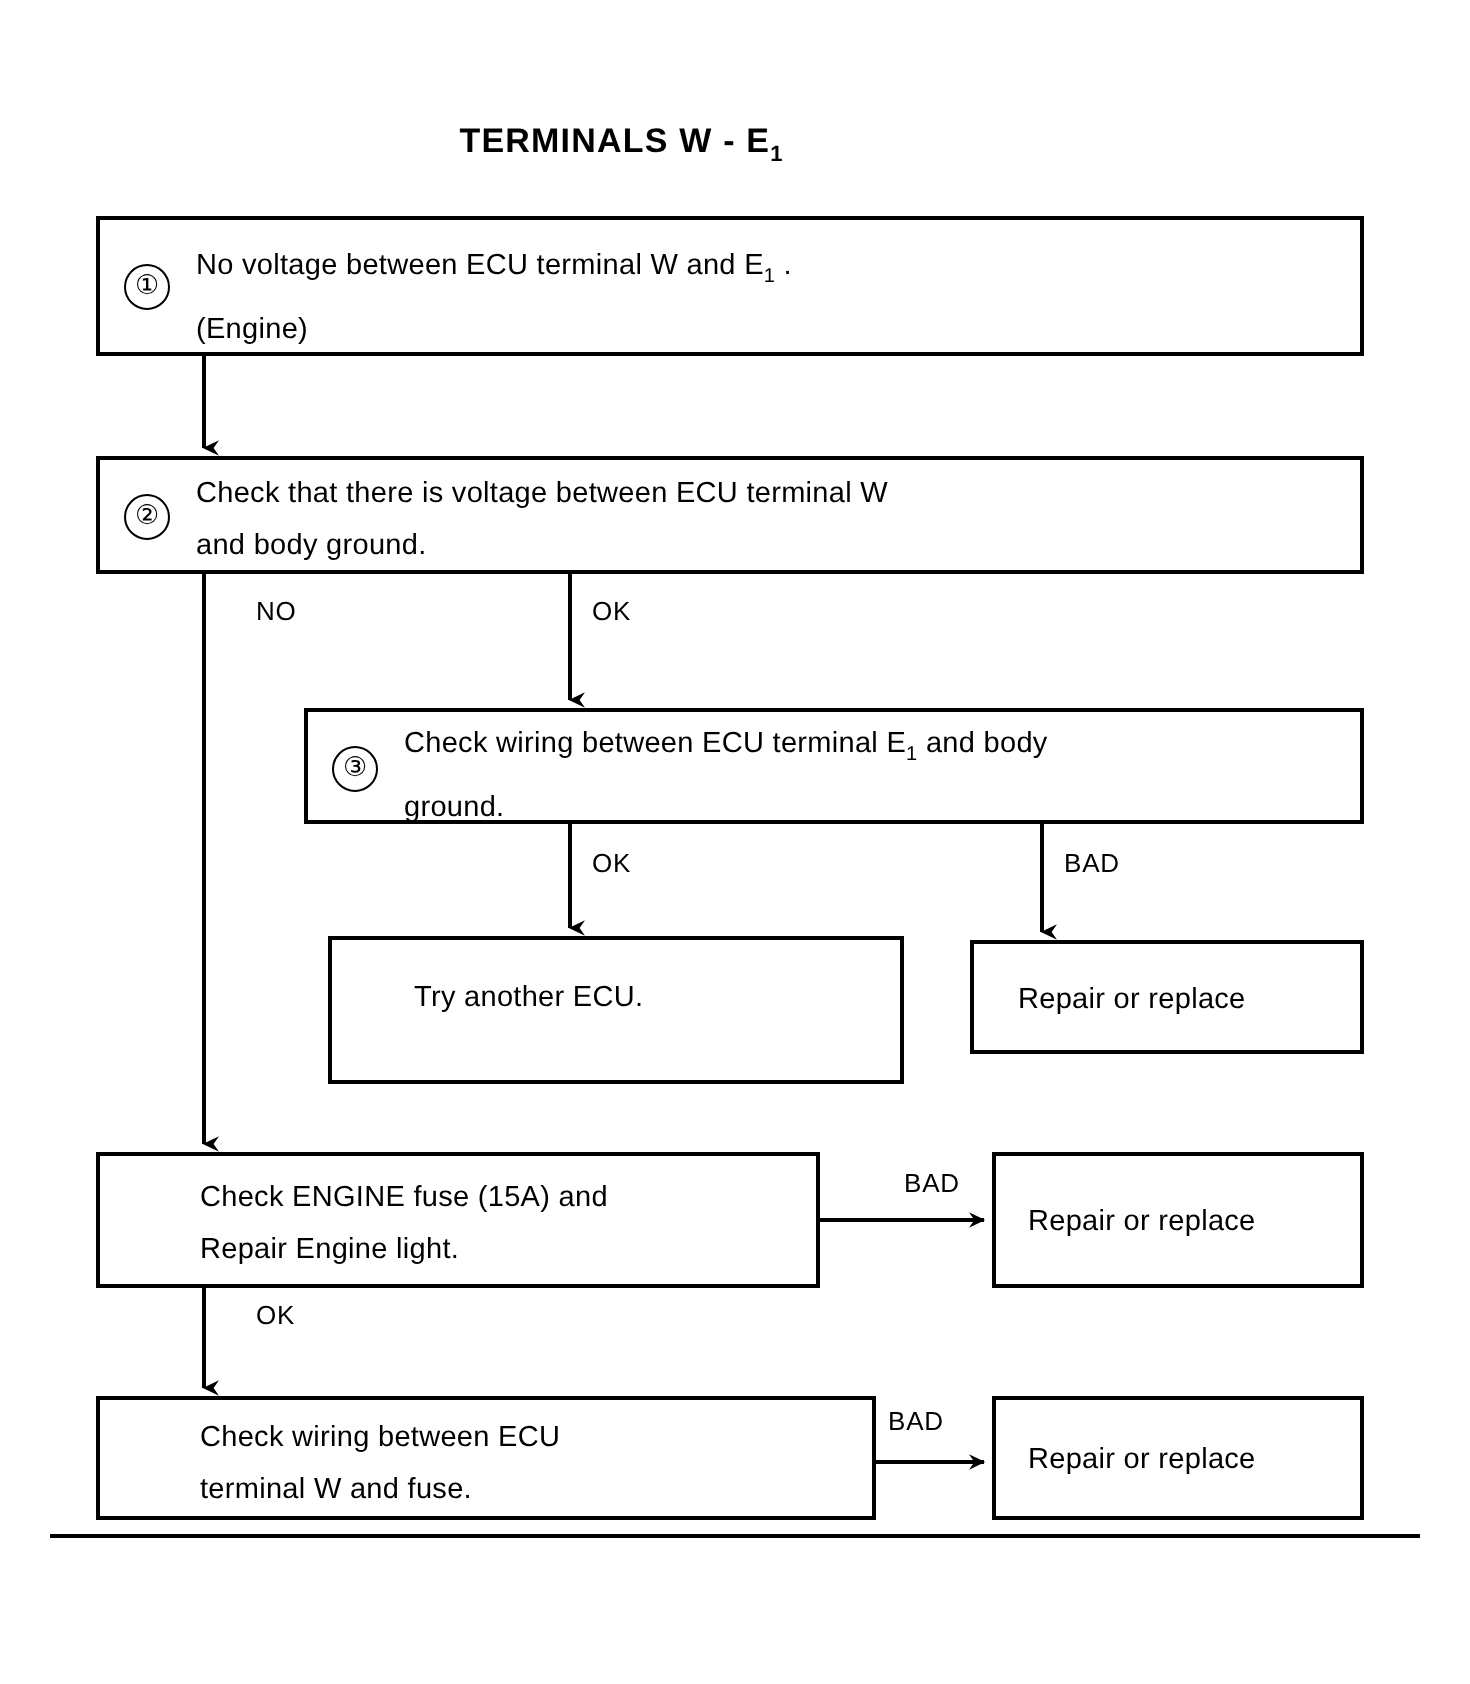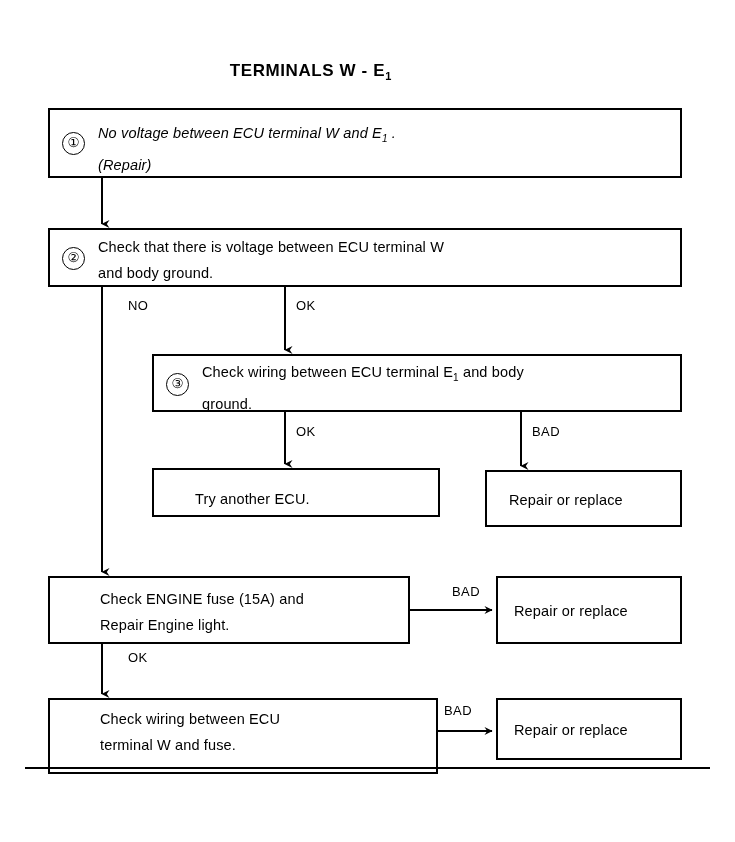--- a/index.html
+++ b/index.html
@@ -105,60 +105,60 @@
 
     <line x1="410" y1="610" x2="492" y2="610" stroke="#000" stroke-width="2" marker-end="url(#arrowright)"></line>
 
     <line x1="102" y1="644" x2="102" y2="694" stroke="#000" stroke-width="2" marker-end="url(#arrowdown)"></line>
 
     <line x1="438" y1="731" x2="492" y2="731" stroke="#000" stroke-width="2" marker-end="url(#arrowright)"></line>
   </svg>
 
   <div class="box" style="left:48px; top:108px; width:634px; height:70px;">
     <div class="circnum" style="left:12px; top:22px;">①</div>
-    <div class="txt" style="left:48px; top:10px;font-style:italic;"><span>No voltage between ECU terminal W and E</span><span class="sub">1</span><span> .</span><br><span>(Repair)</span></div>
+    <div class="txt" style="left:48px; top:10px;"><span>No voltage between ECU terminal W and E</span><span class="sub">1</span><span> .</span><br><span>(Engine)</span></div>
   </div>
 
   <div class="box" style="left:48px; top:228px; width:634px; height:59px;">
     <div class="circnum" style="left:12px; top:17px;">②</div>
     <div class="txt" style="left:48px; top:4px;"><span>Check that there is voltage between ECU terminal W</span><br><span>and body ground.</span></div>
   </div>
 
   <div class="edgelabel" style="left:128px; top:298px;">NO</div>
   <div class="edgelabel" style="left:296px; top:298px;">OK</div>
 
   <div class="box" style="left:152px; top:354px; width:530px; height:58px;">
     <div class="circnum" style="left:12px; top:17px;">③</div>
     <div class="txt" style="left:48px; top:3px;"><span>Check wiring between ECU terminal E</span><span class="sub">1</span><span> and body</span><br><span>ground.</span></div>
   </div>
 
   <div class="edgelabel" style="left:296px; top:424px;">OK</div>
   <div class="edgelabel" style="left:532px; top:424px;">BAD</div>
 
-  <div class="box" style="left:152px; top:468px; width:288px; height:49px;">
+  <div class="box" style="left:164px; top:468px; width:288px; height:74px;">
     <div class="txt" style="left:41px; top:16px;">Try another ECU.</div>
   </div>
 
   <div class="box" style="left:485px; top:470px; width:197px; height:57px;">
     <div class="txt" style="left:22px; top:15px;">Repair or replace</div>
   </div>
 
   <div class="box" style="left:48px; top:576px; width:362px; height:68px;padding-left:40px;">
     <div class="txt" style="left:50px; top:8px;"><span>Check  ENGINE  fuse  (15A) and</span><br><span>Repair Engine light.</span></div>
   </div>
 
   <div class="edgelabel" style="left:452px; top:584px;">BAD</div>
 
   <div class="box" style="left:496px; top:576px; width:186px; height:68px;">
     <div class="txt" style="left:16px; top:20px;">Repair or replace</div>
   </div>
 
   <div class="edgelabel" style="left:128px; top:650px;">OK</div>
 
-  <div class="box" style="left:48px; top:698px; width:390px; height:76px;">
+  <div class="box" style="left:48px; top:698px; width:390px; height:62px;">
     <div class="txt" style="left:50px; top:6px;"><span>Check wiring between ECU</span><br><span>terminal W and fuse.</span></div>
   </div>
 
   <div class="edgelabel" style="left:444px; top:703px;">BAD</div>
 
   <div class="box" style="left:496px; top:698px; width:186px; height:62px;">
     <div class="txt" style="left:16px; top:17px;">Repair or replace</div>
   </div>
 
   <div class="rule" style="left:25px; top:767px; width:685px; height:2px;"></div>

